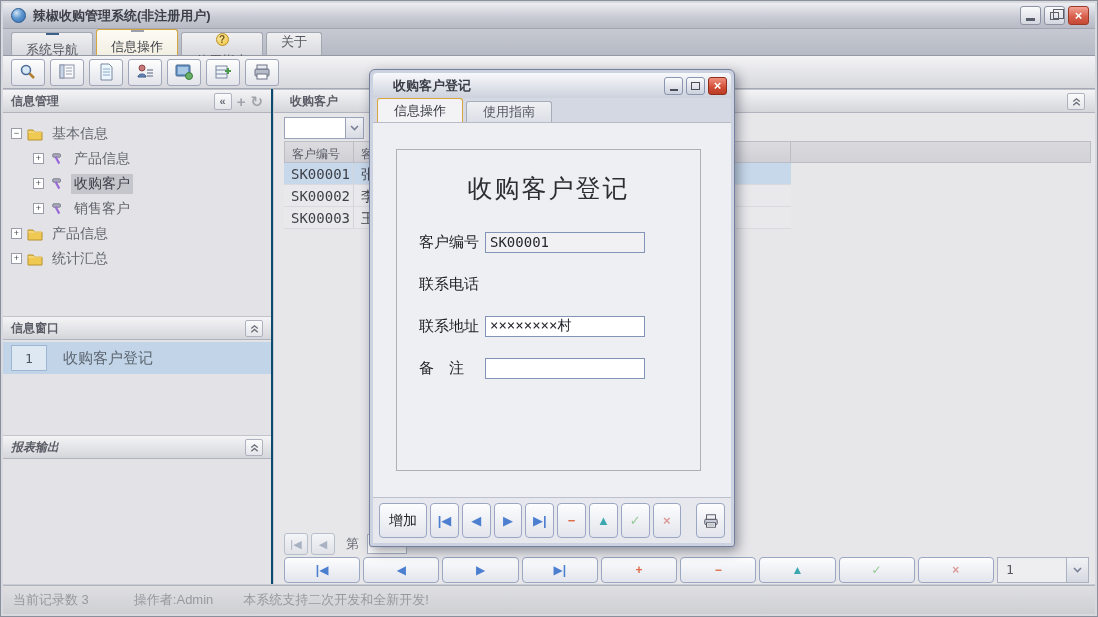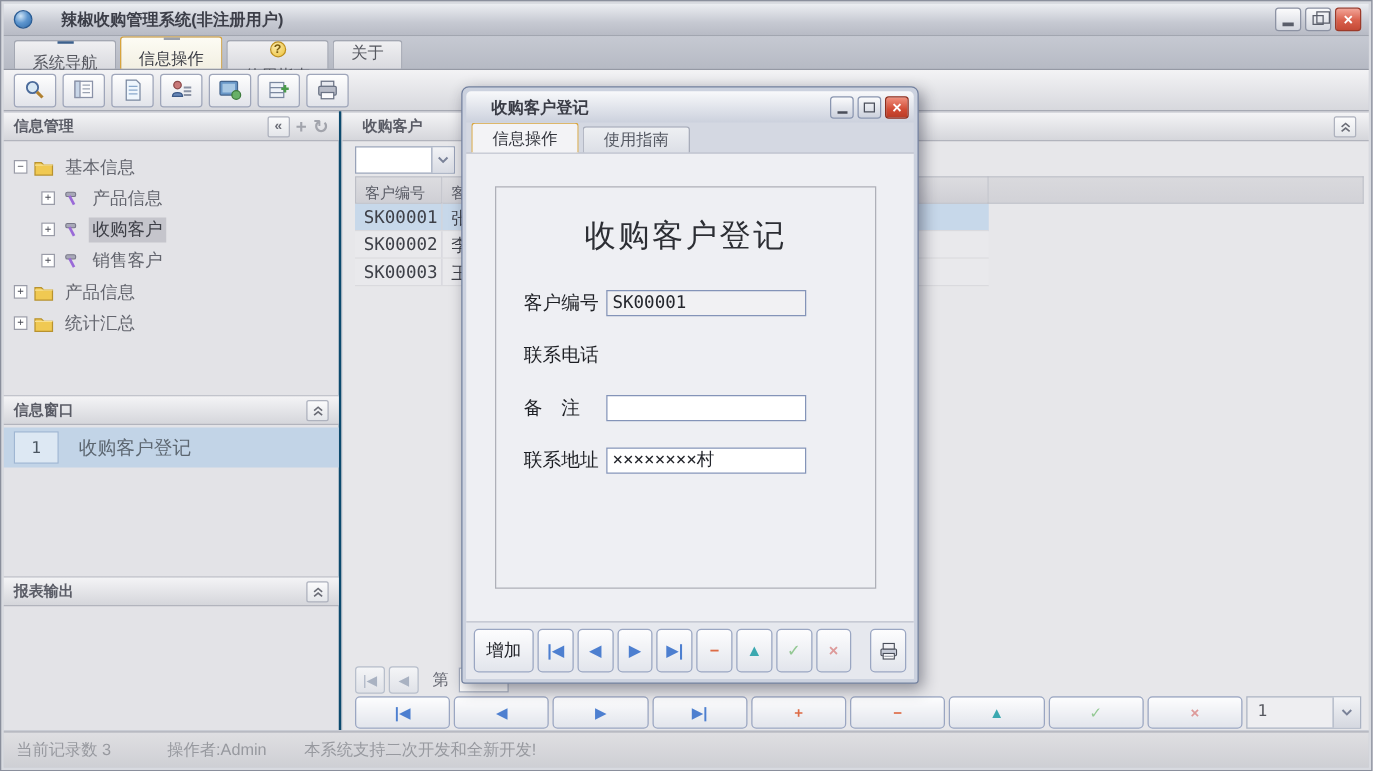--- a/index.html
+++ b/index.html
@@ -7,21 +7,21 @@
   body { font-family:"Liberation Sans","DejaVu Sans",sans-serif; background:#9aa0ac; }
   .win { position:relative; width:1098px; height:617px; background:#c9ccd4; overflow:hidden;
          border:1px solid #8a8f9c; box-shadow:inset 0 0 0 2px #d8dae0; }
 
   
   .titlebar { position:absolute; left:2px; top:2px; right:2px; height:26px;
     background:linear-gradient(#eceef2,#c6c9d2 60%,#b8bbc5); display:flex; align-items:center;
     padding-left:8px; border-bottom:1px solid #a2a6b0; }
   .appicon { width:15px; height:15px; border-radius:50%;
     background:radial-gradient(circle at 35% 30%, #cfe4f6, #5e96cf 45%, #2f6aa8); border:1px solid #2a5c94; }
-  .apptitle { margin-left:23px; font-size:13px; font-weight:bold; color:#3c3e48; }
+  .apptitle { margin-left:7px; font-size:13px; font-weight:bold; color:#3c3e48; }
   .winbtns { margin-left:auto; display:flex; gap:3px; padding-right:6px; }
   .wbtn { width:21px; height:19px; border-radius:3px; border:1px solid #8d93a4;
     background:linear-gradient(#fbfbfc,#d4d7df); display:flex; align-items:center; justify-content:center;
     font-size:11px; color:#4a4e5a; }
   .wbtn .bar { width:9px; height:3px; background:#5a5e6a; margin-top:8px; }
   .wbtn .dsq { position:relative; width:9px; height:8px; border:1px solid #5a5e6a; background:transparent; }
   .wbtn .dsq:before { content:""; position:absolute; left:2px; top:-4px; width:9px; height:8px; border:1px solid #5a5e6a; }
   .wbtn.close { background:linear-gradient(#f2a497,#d9604c 55%,#c44a36); border-color:#9c3a2a; color:#fff; font-weight:bold; font-size:13px; }
 
   
@@ -323,21 +323,21 @@
               </svg>
           </span>
         </span>
       </div>
       <div class="iw-row">
         <span class="iw-idx">1</span>
         <span class="iw-label">收购客户登记</span>
       </div>
     </div>
 
-    <div style="position:absolute; top:372px; left:0; right:0;">
+    <div style="position:absolute; top:346px; left:0; right:0;font-style:italic;">
       <div class="panel-hd">
         <span>报表输出</span>
         <span class="hd-tools">
           <span class="hd-box">
             <svg width="11" height="11" viewBox="0 0 12 12">
                 <path d="M2.5 6 L6 3 L9.5 6 M2.5 10 L6 7 L9.5 10" fill="none" stroke="#6a6c76" stroke-width="1.4"></path>
               </svg>
           </span>
         </span>
       </div>
@@ -441,26 +441,26 @@
         <div class="dlg-heading">收购客户登记</div>
         <div class="fields">
           <div class="frow">
             <span class="flabel">客户编号</span>
             <input class="finput ro" readonly="" value="SK00001" style="">
           </div>
           <div class="frow">
             <span class="flabel">联系电话</span>
           </div>
           <div class="frow">
+            <span class="flabel">联系地址</span>
+            <input class="finput" value="××××××××村" style="">
+          </div>
+          <div class="frow">
             <span class="flabel">备　注</span>
             <input class="finput" value="" style="">
-          </div>
-          <div class="frow">
-            <span class="flabel">联系地址</span>
-            <input class="finput" value="××××××××村" style="">
           </div>
         </div>
       </div>
       <div class="dlg-btnbar">
         <span class="dadd">增加</span>
         <span class="dibtn c-blue">|◀</span>
         <span class="dibtn c-blue">◀</span>
         <span class="dibtn c-blue">▶</span>
         <span class="dibtn c-blue">▶|</span>
         <span class="dibtn c-orange">−</span>

